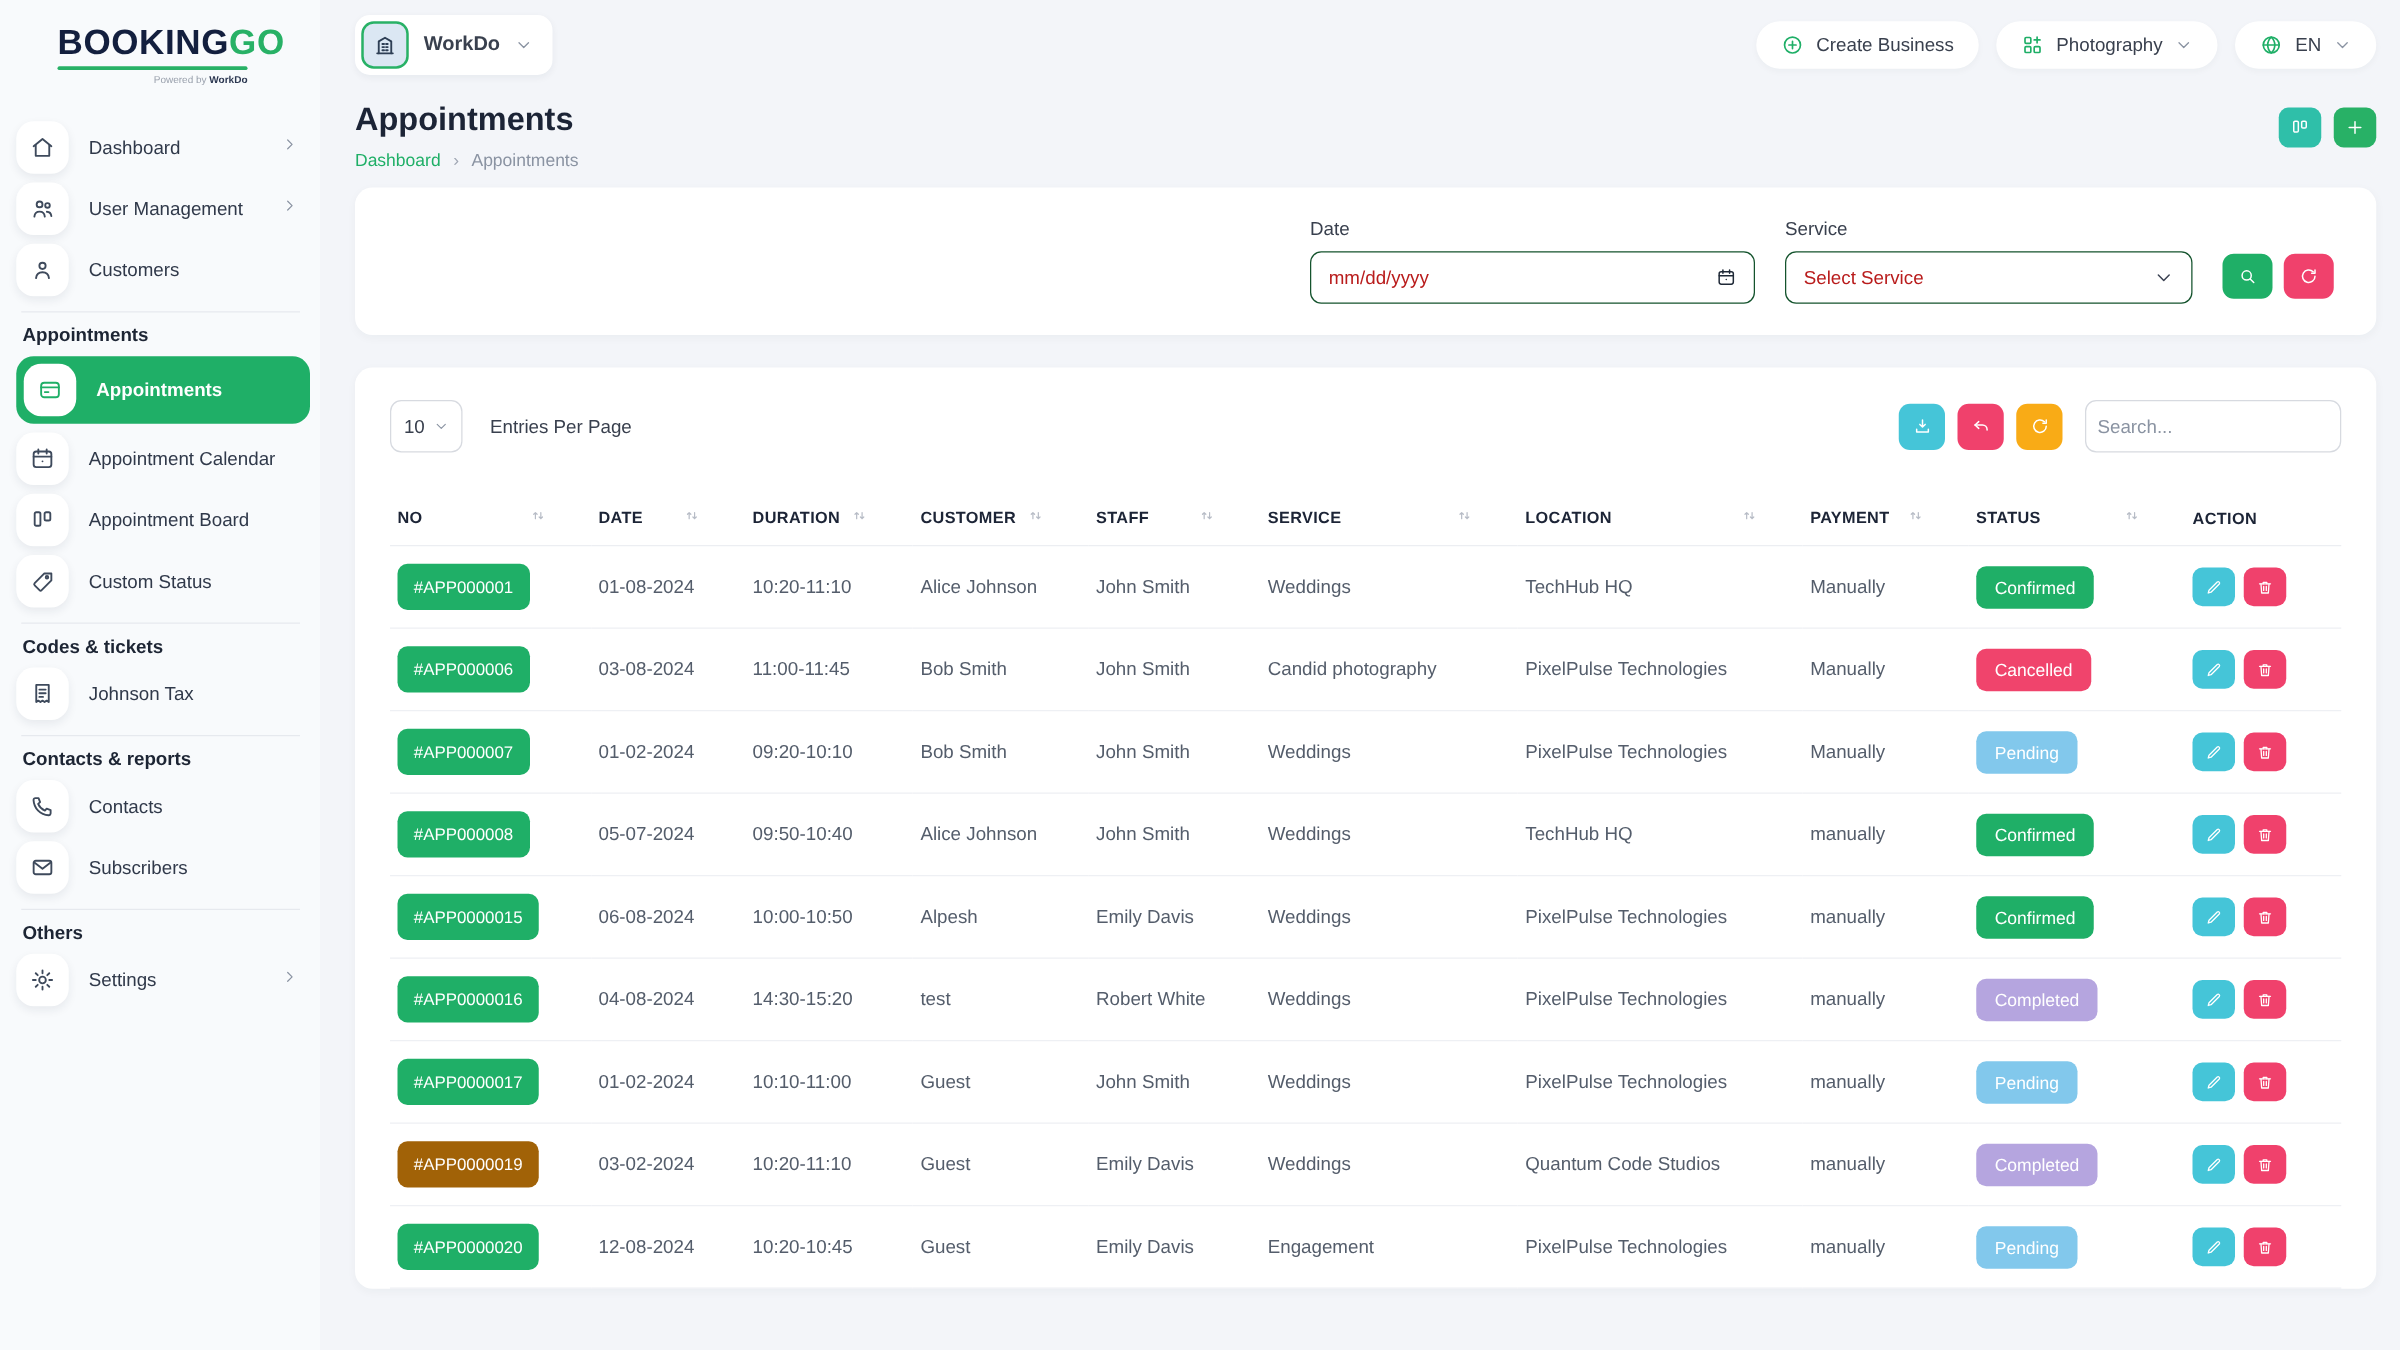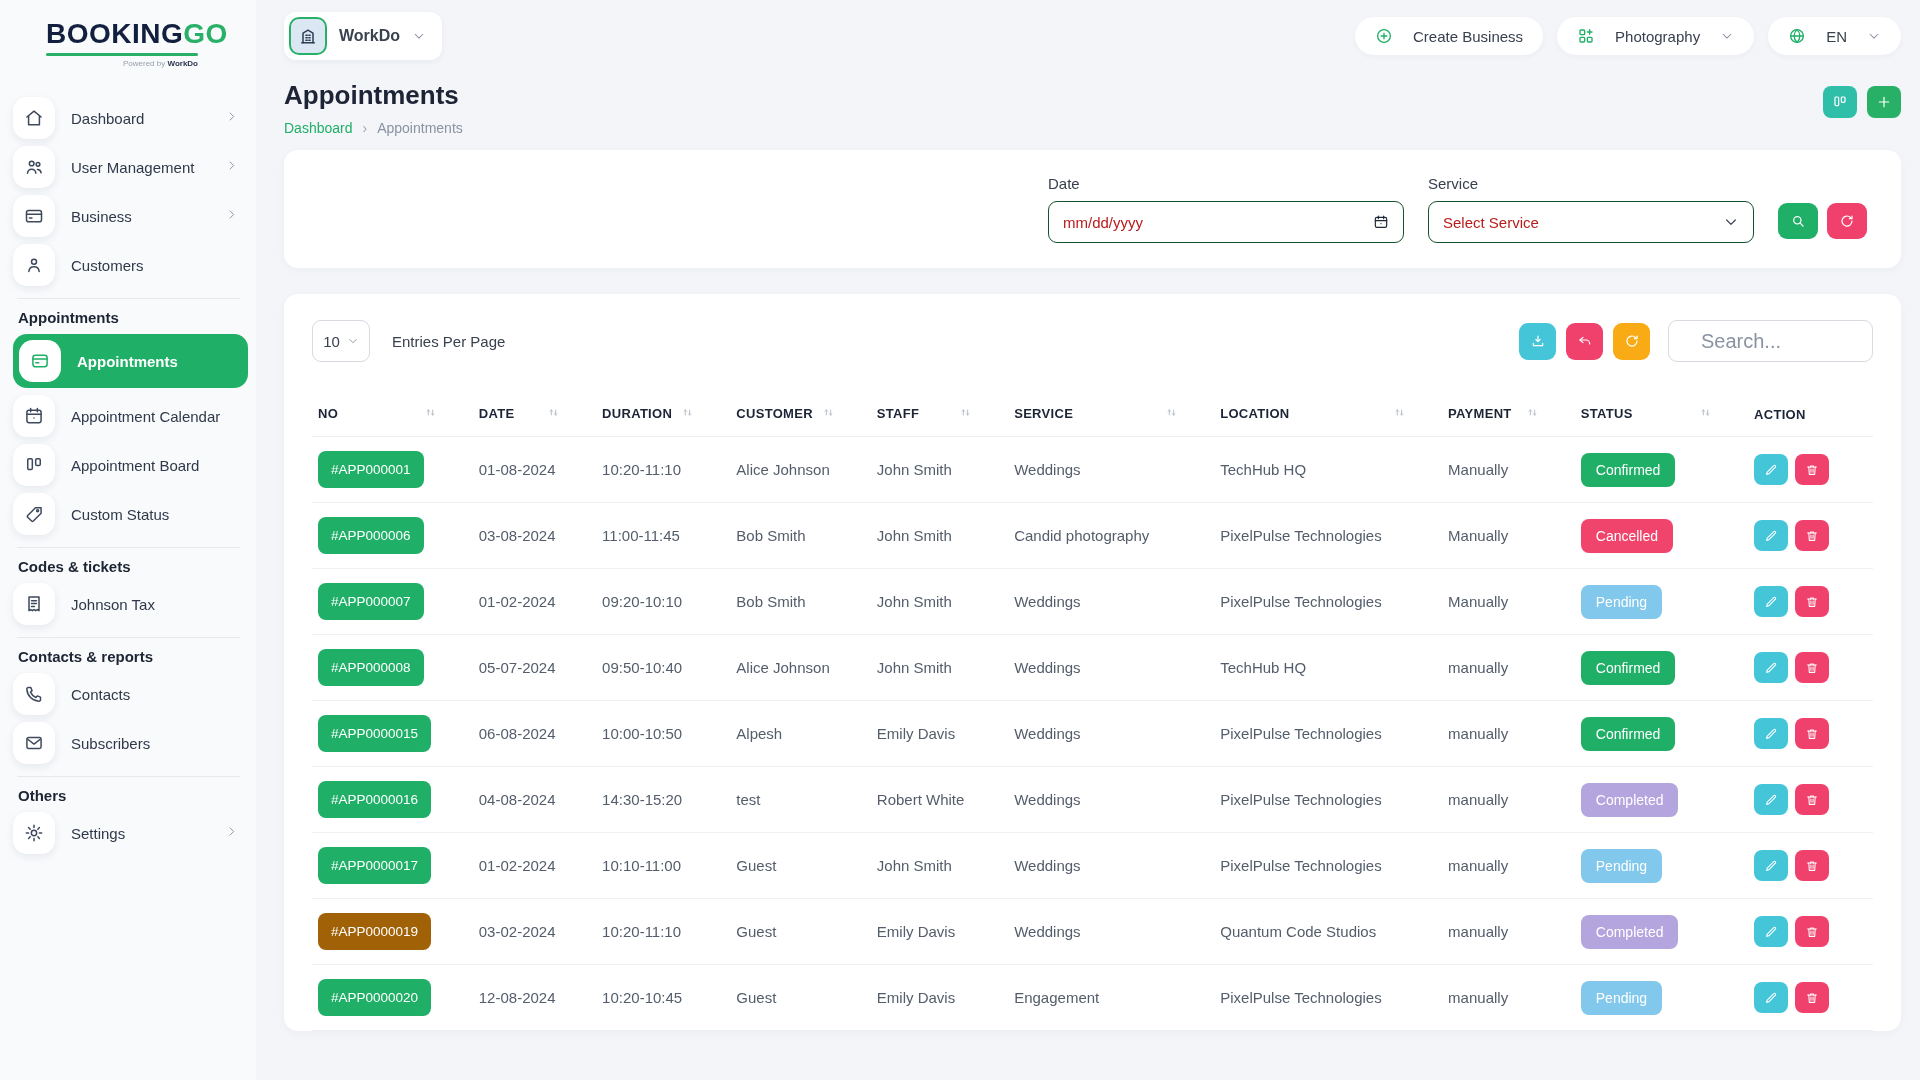--- a/index.html
+++ b/index.html
@@ -38,21 +38,21 @@
   .workspace-pill { display:flex; align-items:center; gap:12px; background:#fff; border-radius:12px;
     padding:5px 16px 5px 5px; box-shadow:0 2px 6px rgba(25,39,62,.05); cursor:pointer; }
   .ws-icon { width:38px; height:38px; border:2px solid #28b166; border-radius:10px; background:#dbe7f3;
     display:flex; align-items:center; justify-content:center; color:#2e3f55; }
   .ws-icon svg { width:20px; height:20px; }
   .ws-label { font-size:16px; font-weight:600; color:#39404e; }
   .chev { color:#8a93a2; } .chev svg { width:14px; height:14px; }
   .chev.dark { color:#3b4252; } .chev.dark svg { width:16px; height:16px; }
   .chev.sm svg { width:12px; height:12px; }
   .topbar-right { display:flex; gap:14px; align-items:center; }
-  .pill-btn { display:flex; align-items:center; gap:20px; background:#fff; border:none; border-radius:21px;
+  .pill-btn { display:flex; align-items:center; gap:10px; background:#fff; border:none; border-radius:21px;
     padding:10px 20px; font-size:15px; color:#39404e; cursor:pointer; box-shadow:0 2px 6px rgba(25,39,62,.04); }
   .pill-btn .p-icon { color:#1faf67; } .pill-btn .p-icon svg { width:18px; height:18px; }
 
   .page-head { display:flex; justify-content:space-between; align-items:flex-start; margin-top:14px; }
   .page-title { font-size:26px; font-weight:700; color:#1c2436; }
   .breadcrumb { margin-top:9px; font-size:14px; display:flex; align-items:center; gap:10px; }
   .crumb-link { color:#1faf67; cursor:pointer; text-decoration:none; }
   .crumb-sep { color:#a0a7b4; } .crumb-cur { color:#8a93a2; }
   .head-actions { display:flex; gap:10px; margin-top:6px; }
   .sq-btn { width:34px; height:32px; border:none; border-radius:8px; color:#fff; cursor:pointer;
@@ -83,21 +83,21 @@
   .entries { display:flex; align-items:center; gap:22px; }
   .entries-select { width:58px; height:42px; border:1px solid #d7dae0; border-radius:9px; background:#fff;
     display:flex; align-items:center; justify-content:center; gap:7px; font-size:15px; color:#39404e; cursor:pointer; }
   .entries-label { font-size:15px; color:#39404e; }
   .controls-right { display:flex; gap:10px; align-items:center; }
   .tool-btn { width:37px; height:37px; border:none; border-radius:9px; color:#fff; cursor:pointer;
     display:flex; align-items:center; justify-content:center; }
   .tool-btn svg { width:16px; height:16px; }
   .tool-btn.cyan { background:#45c5d8; } .tool-btn.pink { background:#f0416c; } .tool-btn.orange { background:#f9ab16; }
   .search-input { width:205px; height:42px; border:1px solid #d7dae0; border-radius:9px; background:#fff;
-    padding:0 32px; font-size:20px; color:#a21caf; margin-left:8px; outline:none; }
+    padding:0 9px; font-size:15px; color:#a21caf; margin-left:8px; outline:none; }
   .search-input::placeholder { color:#8a93a2; }
 
   table { width:100%; border-collapse:collapse; margin-top:30px; }
   thead th { font-size:13px; font-weight:700; color:#1c2436; text-align:left; letter-spacing:.3px;
     padding:14px 8px 14px 6px; border-bottom:1px solid #eceef2; white-space:nowrap; cursor:pointer; }
   th .sort { float:right; color:#b7bcc6; margin-right:28px; }
   th .sort svg { width:13px; height:13px; }
   tbody td { font-size:15px; color:#545d6b; padding:0 8px 0 6px; height:66px; border-bottom:1px solid #eef0f4; }
   .no-badge { display:inline-block; color:#fff; font-size:13.5px; padding:11px 13px; border-radius:8px;
     min-width:98px; text-align:center; }
@@ -136,33 +136,20 @@
         <div class="nav-item">
           <span class="icon-box icon">
             <svg viewBox="0 0 24 24" fill="none" stroke="currentColor" stroke-width="1.8" stroke-linecap="round" stroke-linejoin="round">
               <circle cx="9.2" cy="7.8" r="2.8"></circle>
               <path d="M4.2 19.5c.3-3 2.4-4.8 5-4.8s4.7 1.8 5 4.8"></path>
               <circle cx="16.8" cy="8.8" r="2.2"></circle>
               <path d="M16.2 14.9c2.4.1 4 1.7 4.3 4.1"></path>
             </svg>
           </span>
           <span class="nav-label">User Management</span>
-          <span class="nav-chev"><svg viewBox="0 0 24 24" fill="none" stroke="currentColor" stroke-width="1.8" stroke-linecap="round" stroke-linejoin="round">
-              <path d="m9.5 5.5 6.5 6.5-6.5 6.5"></path>
-            </svg></span>
-        </div>
-        <div class="nav-item">
-          <span class="icon-box icon">
-            <svg viewBox="0 0 24 24" fill="none" stroke="currentColor" stroke-width="1.8" stroke-linecap="round" stroke-linejoin="round">
-              <rect x="3" y="5.5" width="18" height="13.5" rx="2.5"></rect>
-              <path d="M3 10h18"></path>
-              <path d="M6.5 14.5h3"></path>
-            </svg>
-          </span>
-          <span class="nav-label">Business</span>
           <span class="nav-chev"><svg viewBox="0 0 24 24" fill="none" stroke="currentColor" stroke-width="1.8" stroke-linecap="round" stroke-linejoin="round">
               <path d="m9.5 5.5 6.5 6.5-6.5 6.5"></path>
             </svg></span>
         </div>
         <div class="nav-item">
           <span class="icon-box icon">
             <svg viewBox="0 0 24 24" fill="none" stroke="currentColor" stroke-width="1.8" stroke-linecap="round" stroke-linejoin="round">
               <circle cx="12" cy="8" r="3"></circle>
               <path d="M5.8 19.8c.4-3.6 2.9-5.6 6.2-5.6s5.8 2 6.2 5.6"></path>
             </svg>

